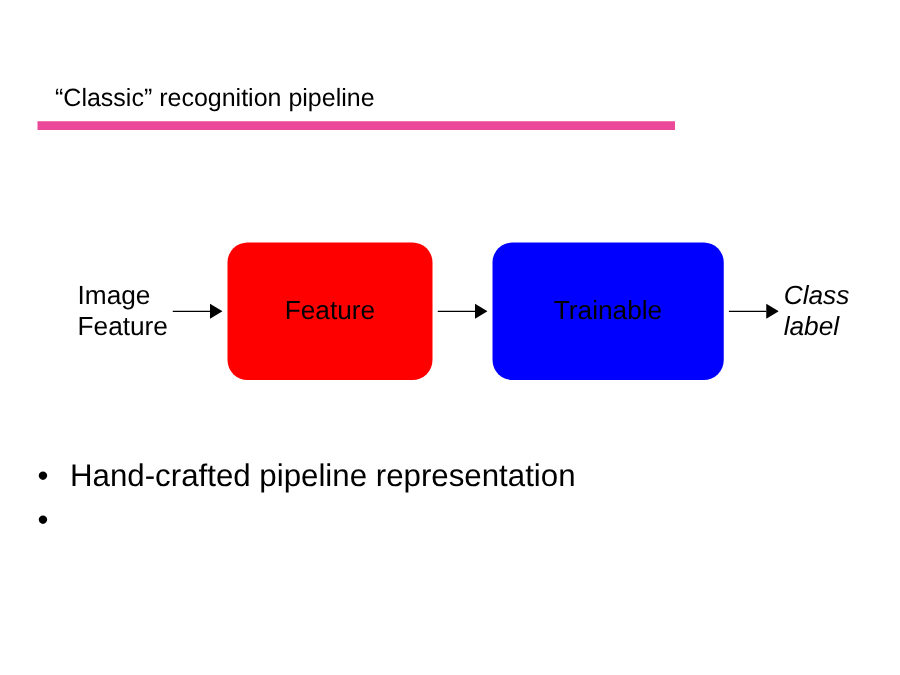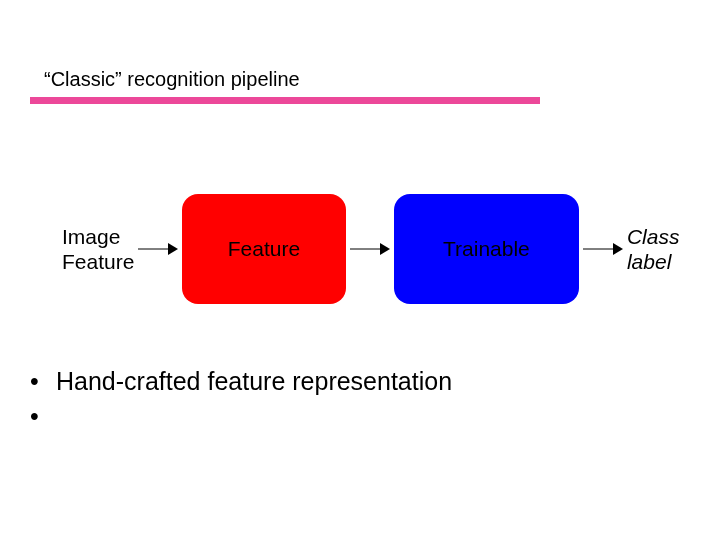--- a/index.html
+++ b/index.html
@@ -117,18 +117,18 @@
   <div class="stage-text" style="width:70px;font-style:italic;">
     <span>Class</span><br>
     <span>label</span>
   </div>
 
 </div>
 
 <div class="bullets">
   <div class="bullet-row">
     <span class="bullet-dot">•</span>
-    <span>Hand-crafted feature representation</span>
+    <span>Hand-crafted pipeline representation</span>
   </div>
   <div class="bullet-row">
     <span class="bullet-dot">•</span>
   </div>
 </div>
 
 </body></html>

